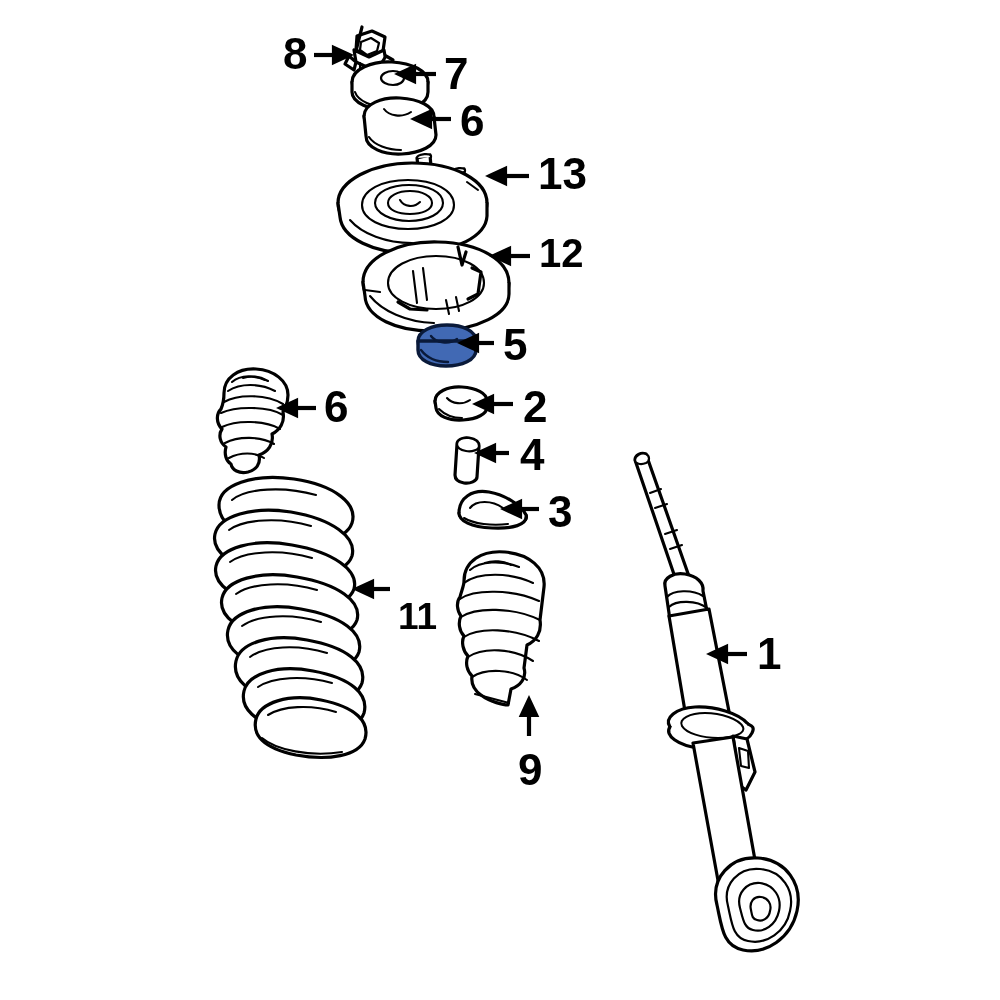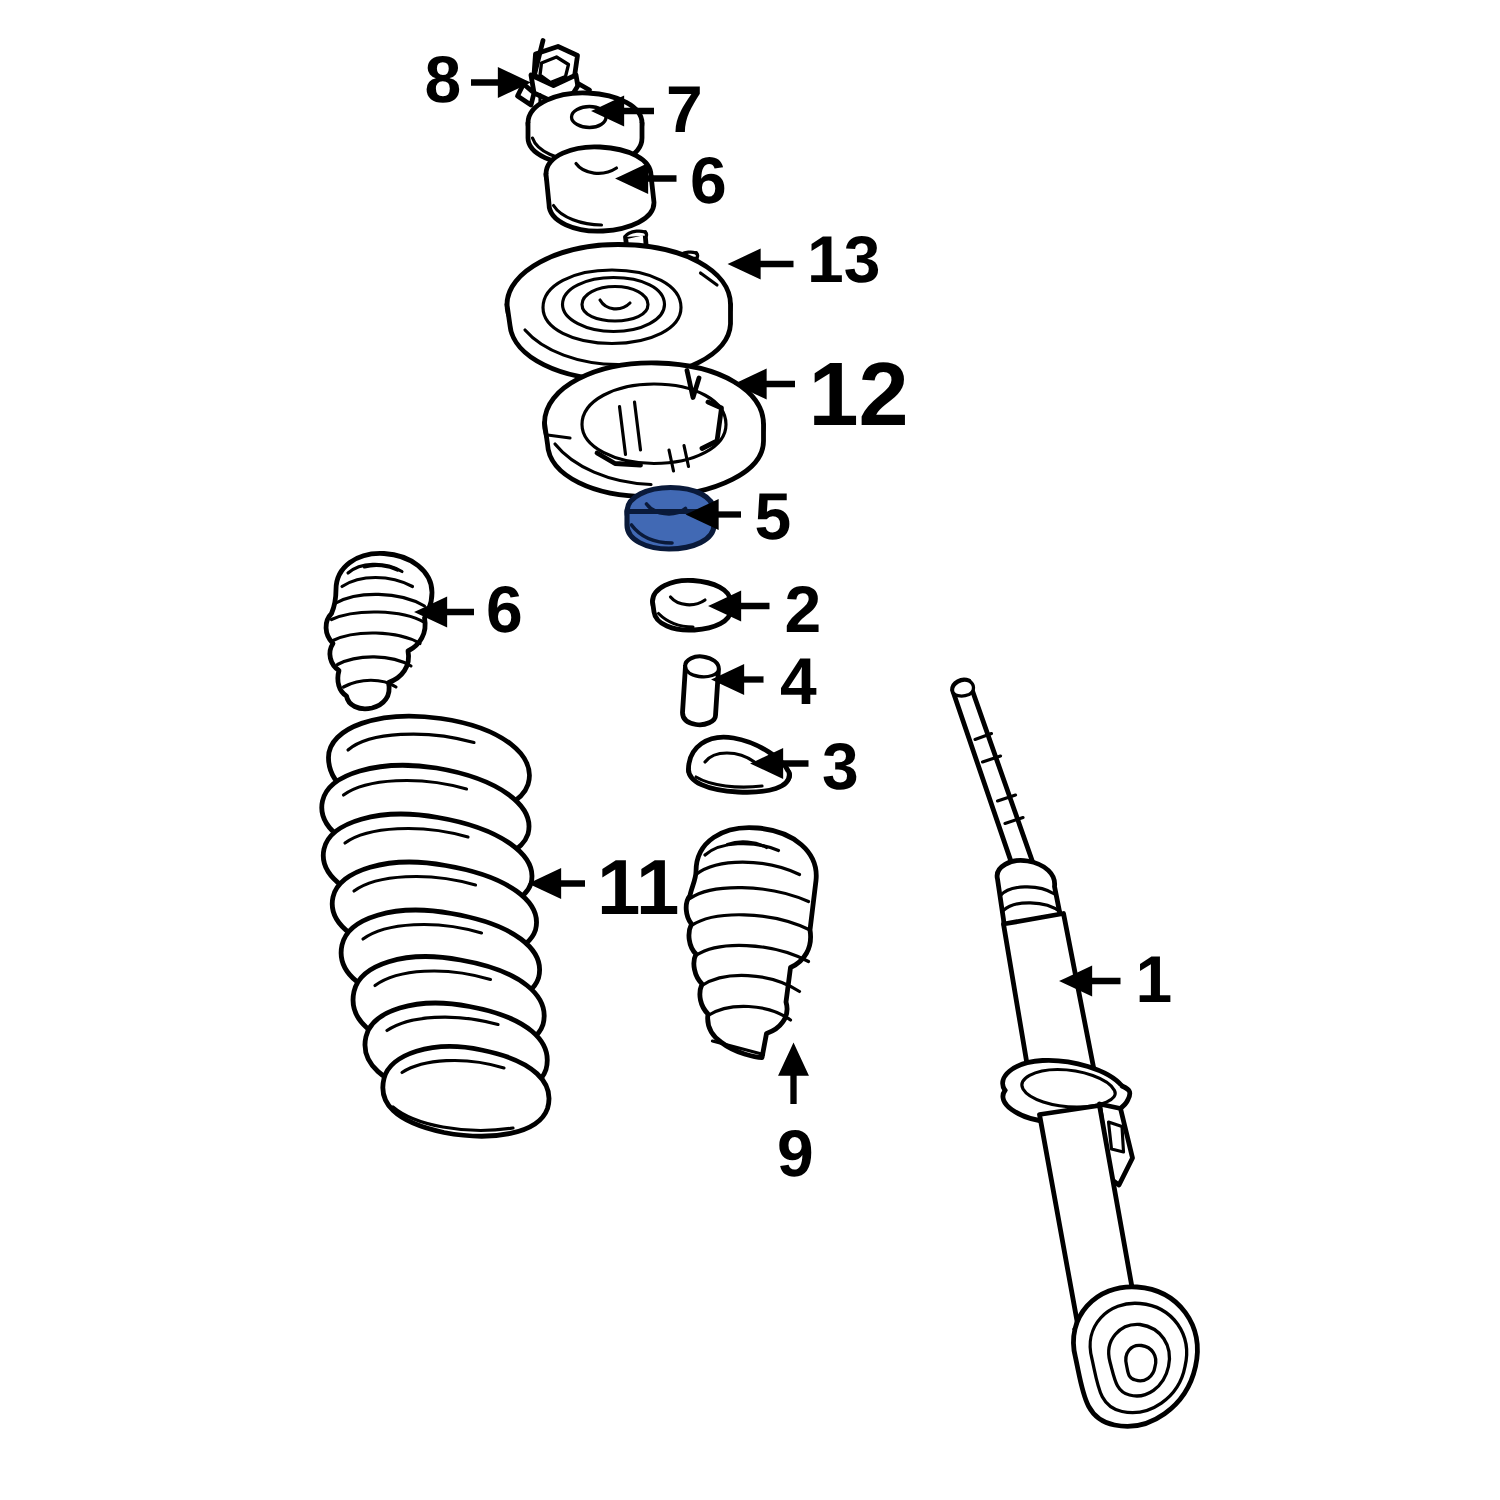--- a/index.html
+++ b/index.html
@@ -349,17 +349,17 @@
   <div class="callout-label" style="left:757px; top:632px; font-size:44px;">1</div>
   <div class="callout-label" style="left:523px; top:385px; font-size:44px;">2</div>
   <div class="callout-label" style="left:548px; top:490px; font-size:44px;">3</div>
   <div class="callout-label" style="left:520px; top:433px; font-size:44px;">4</div>
   <div class="callout-label" style="left:503px; top:323px; font-size:44px;">5</div>
   <div class="callout-label" style="left:460px; top:99px; font-size:44px;">6</div>
   <div class="callout-label" style="left:444px; top:52px; font-size:44px;">7</div>
   <div class="callout-label" style="left:283px; top:32px; font-size:44px;">8</div>
   <div class="callout-label" style="left:518px; top:748px; font-size:44px;">9</div>
   <div class="callout-label" style="left:324px; top:385px; font-size:44px;">6</div>
-  <div class="callout-label" style="left:398px; top:566px; font-size:52px;">11</div>
-  <div class="callout-label" style="left:539px; top:233px; font-size:60px;">12</div>
+  <div class="callout-label" style="left:398px; top:598px; font-size:37px;">11</div>
+  <div class="callout-label" style="left:539px; top:233px; font-size:40px;">12</div>
   <div class="callout-label" style="left:538px; top:152px; font-size:44px;">13</div>
 
 </div>
 
 </body></html>

